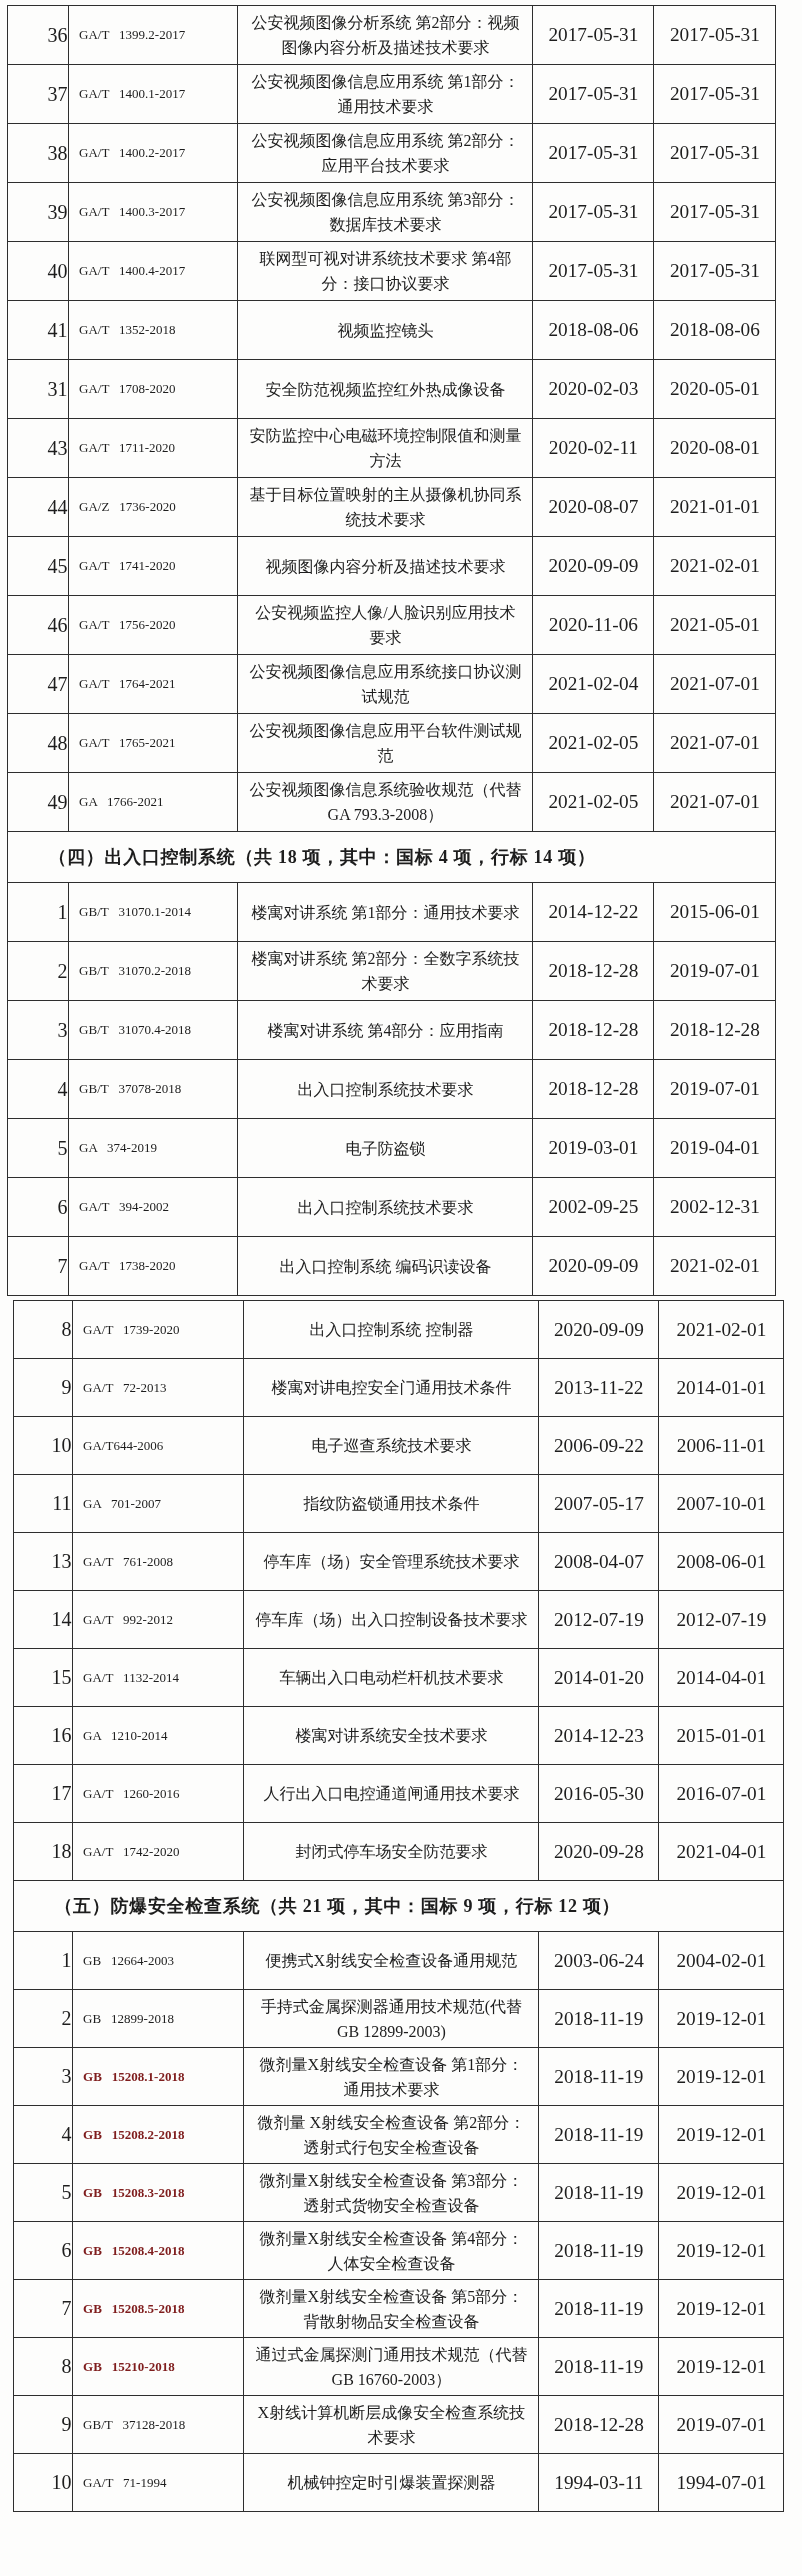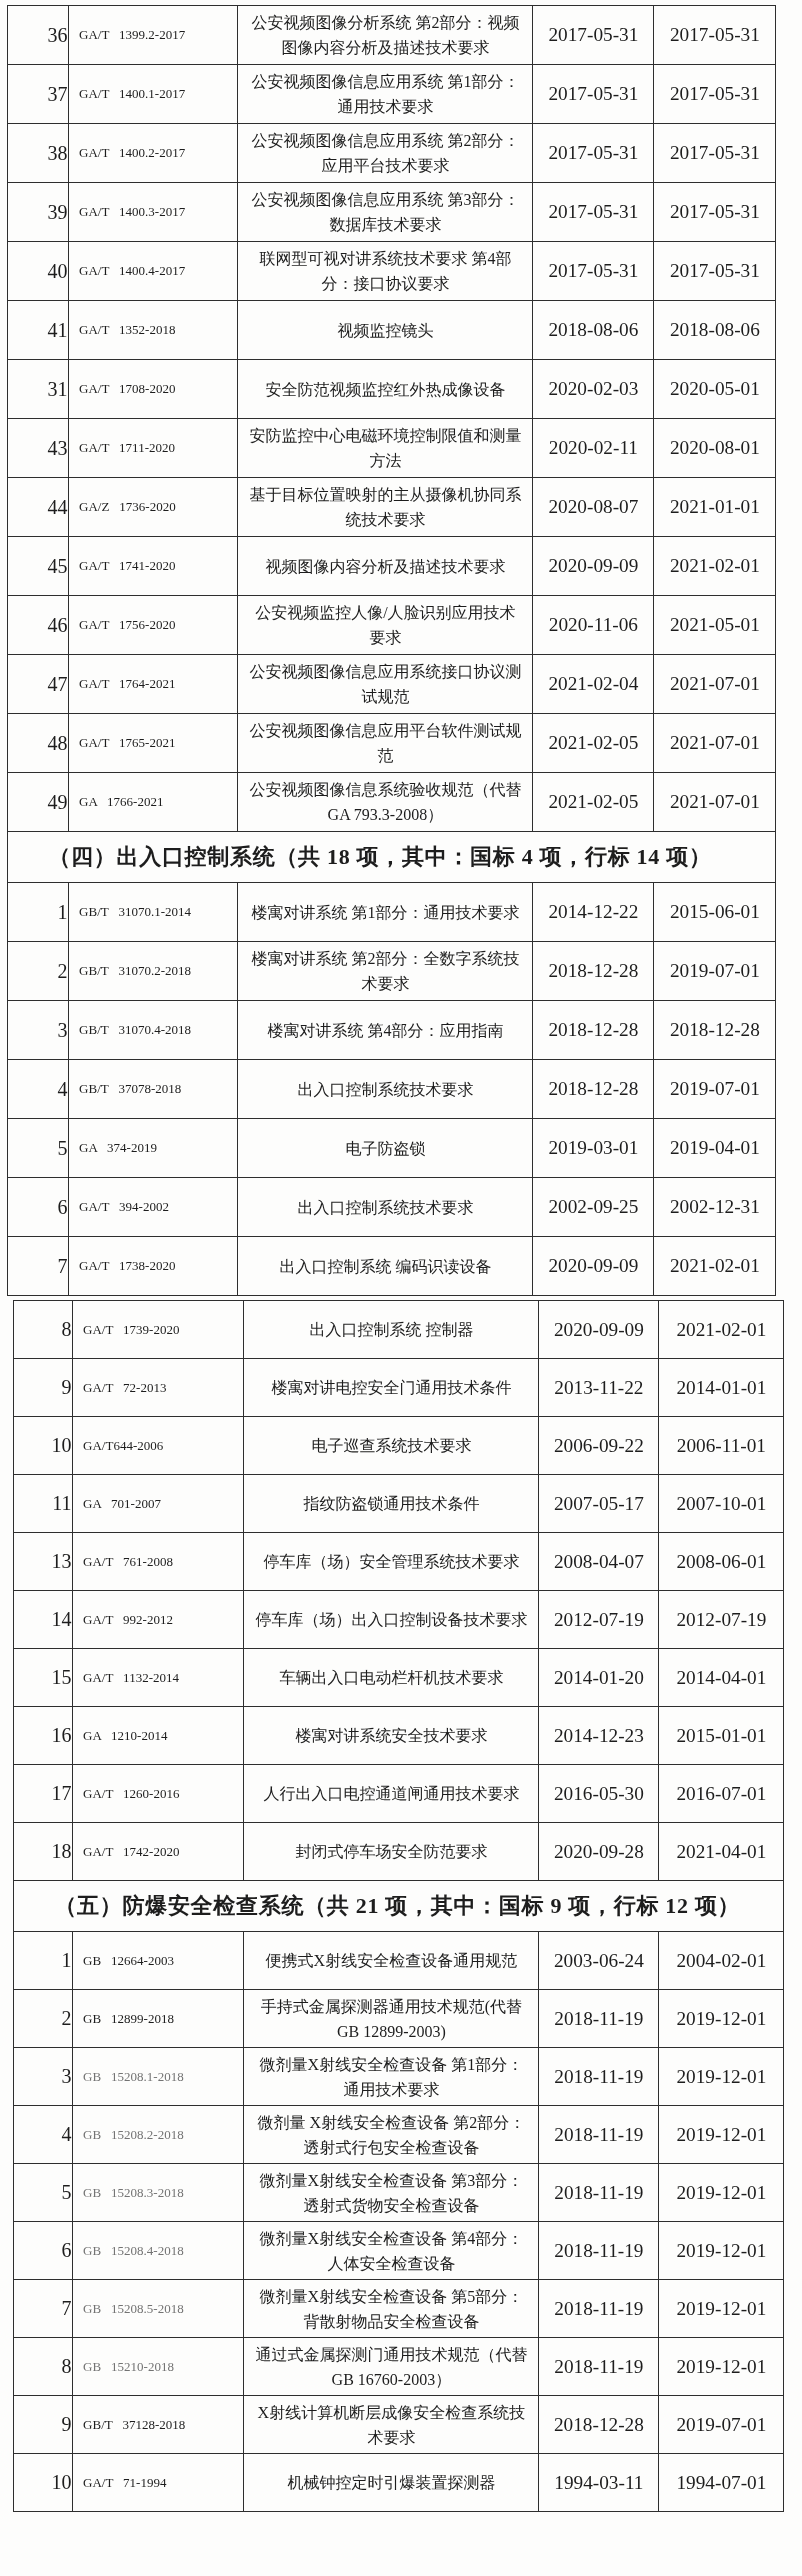--- a/index.html
+++ b/index.html
@@ -15,25 +15,25 @@
   table.std-table td{
     border:1.5px solid #2e2e2e;vertical-align:middle;overflow:hidden;
   }
   .t1{left:7.4px;top:5.2px;width:768px;}
   .t2{left:13.4px;top:1300px;width:770px;}
   .t1 tr{height:59px;}
   .t2 tr{height:58px;}
   tr.section-row{height:51px;}
   td.c-no{text-align:right;font-size:20px;}
   td.c-code{font-size:13px;padding-left:9.7px;white-space:nowrap;word-spacing:6.7px;}
-  td.c-code.muted{color:#737373;}
+  td.c-code.muted{color:#7f1d1d;font-weight:bold;}
   td.c-name{font-size:16px;line-height:25px;padding:1.5px 9px;text-align:center;}
   td.c-date{text-align:center;font-size:19.3px;white-space:nowrap;}
   tr.section-row td{
-    font-weight:bold;font-size:22px;padding-left:40px;letter-spacing:0.7px;
+    font-weight:bold;font-size:18px;padding-left:40px;letter-spacing:0.7px;
   }
 </style>
 </head>
 <body>
 
 <div class="page">
 
   <table class="std-table t1">
     <colgroup>
       <col style="width:61px">

